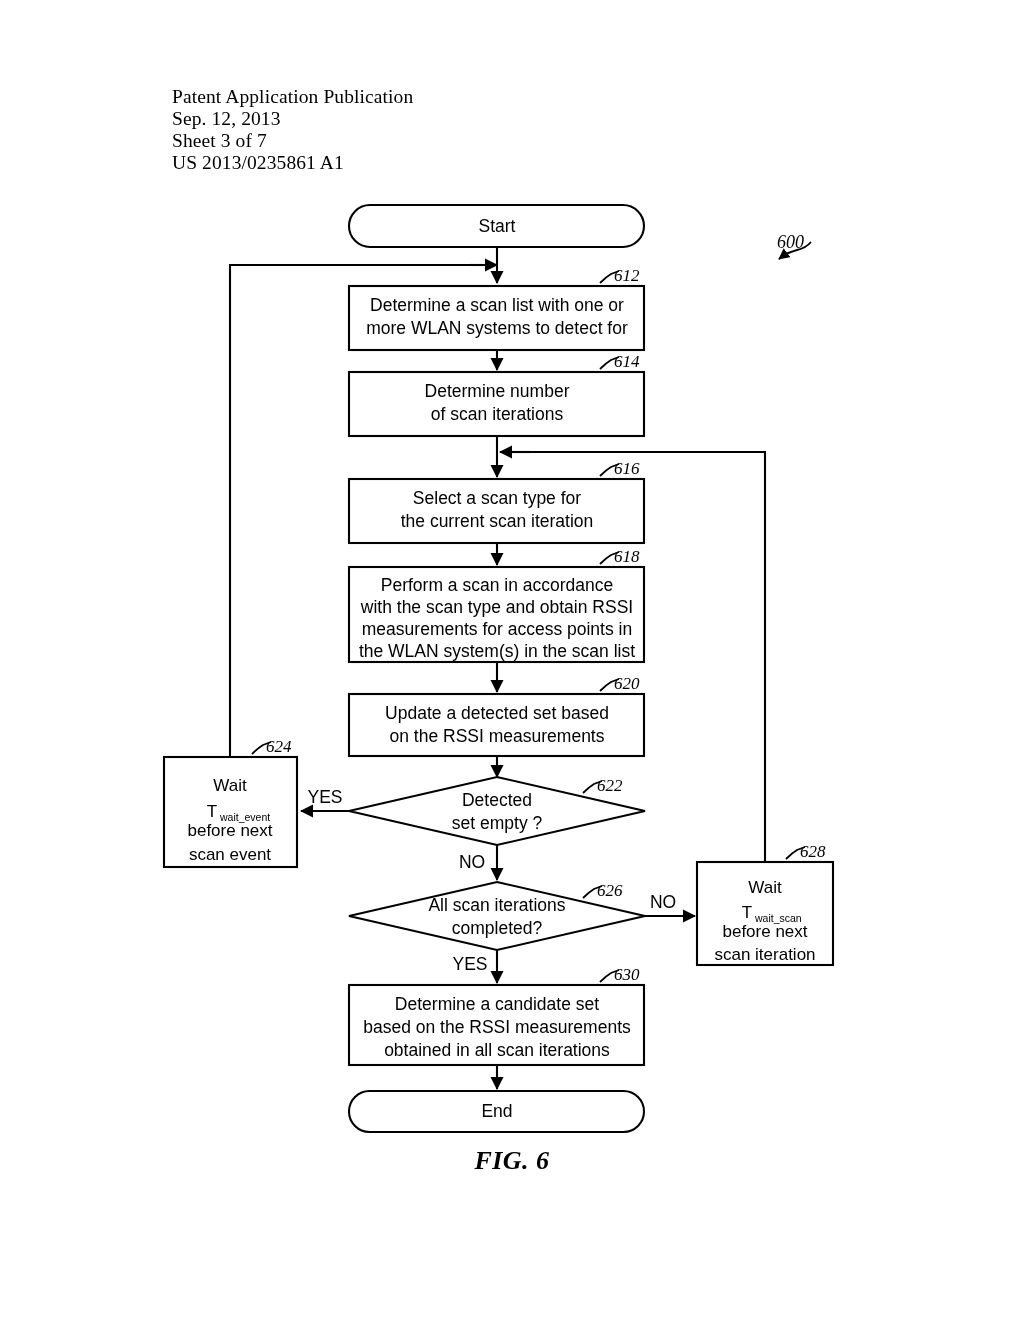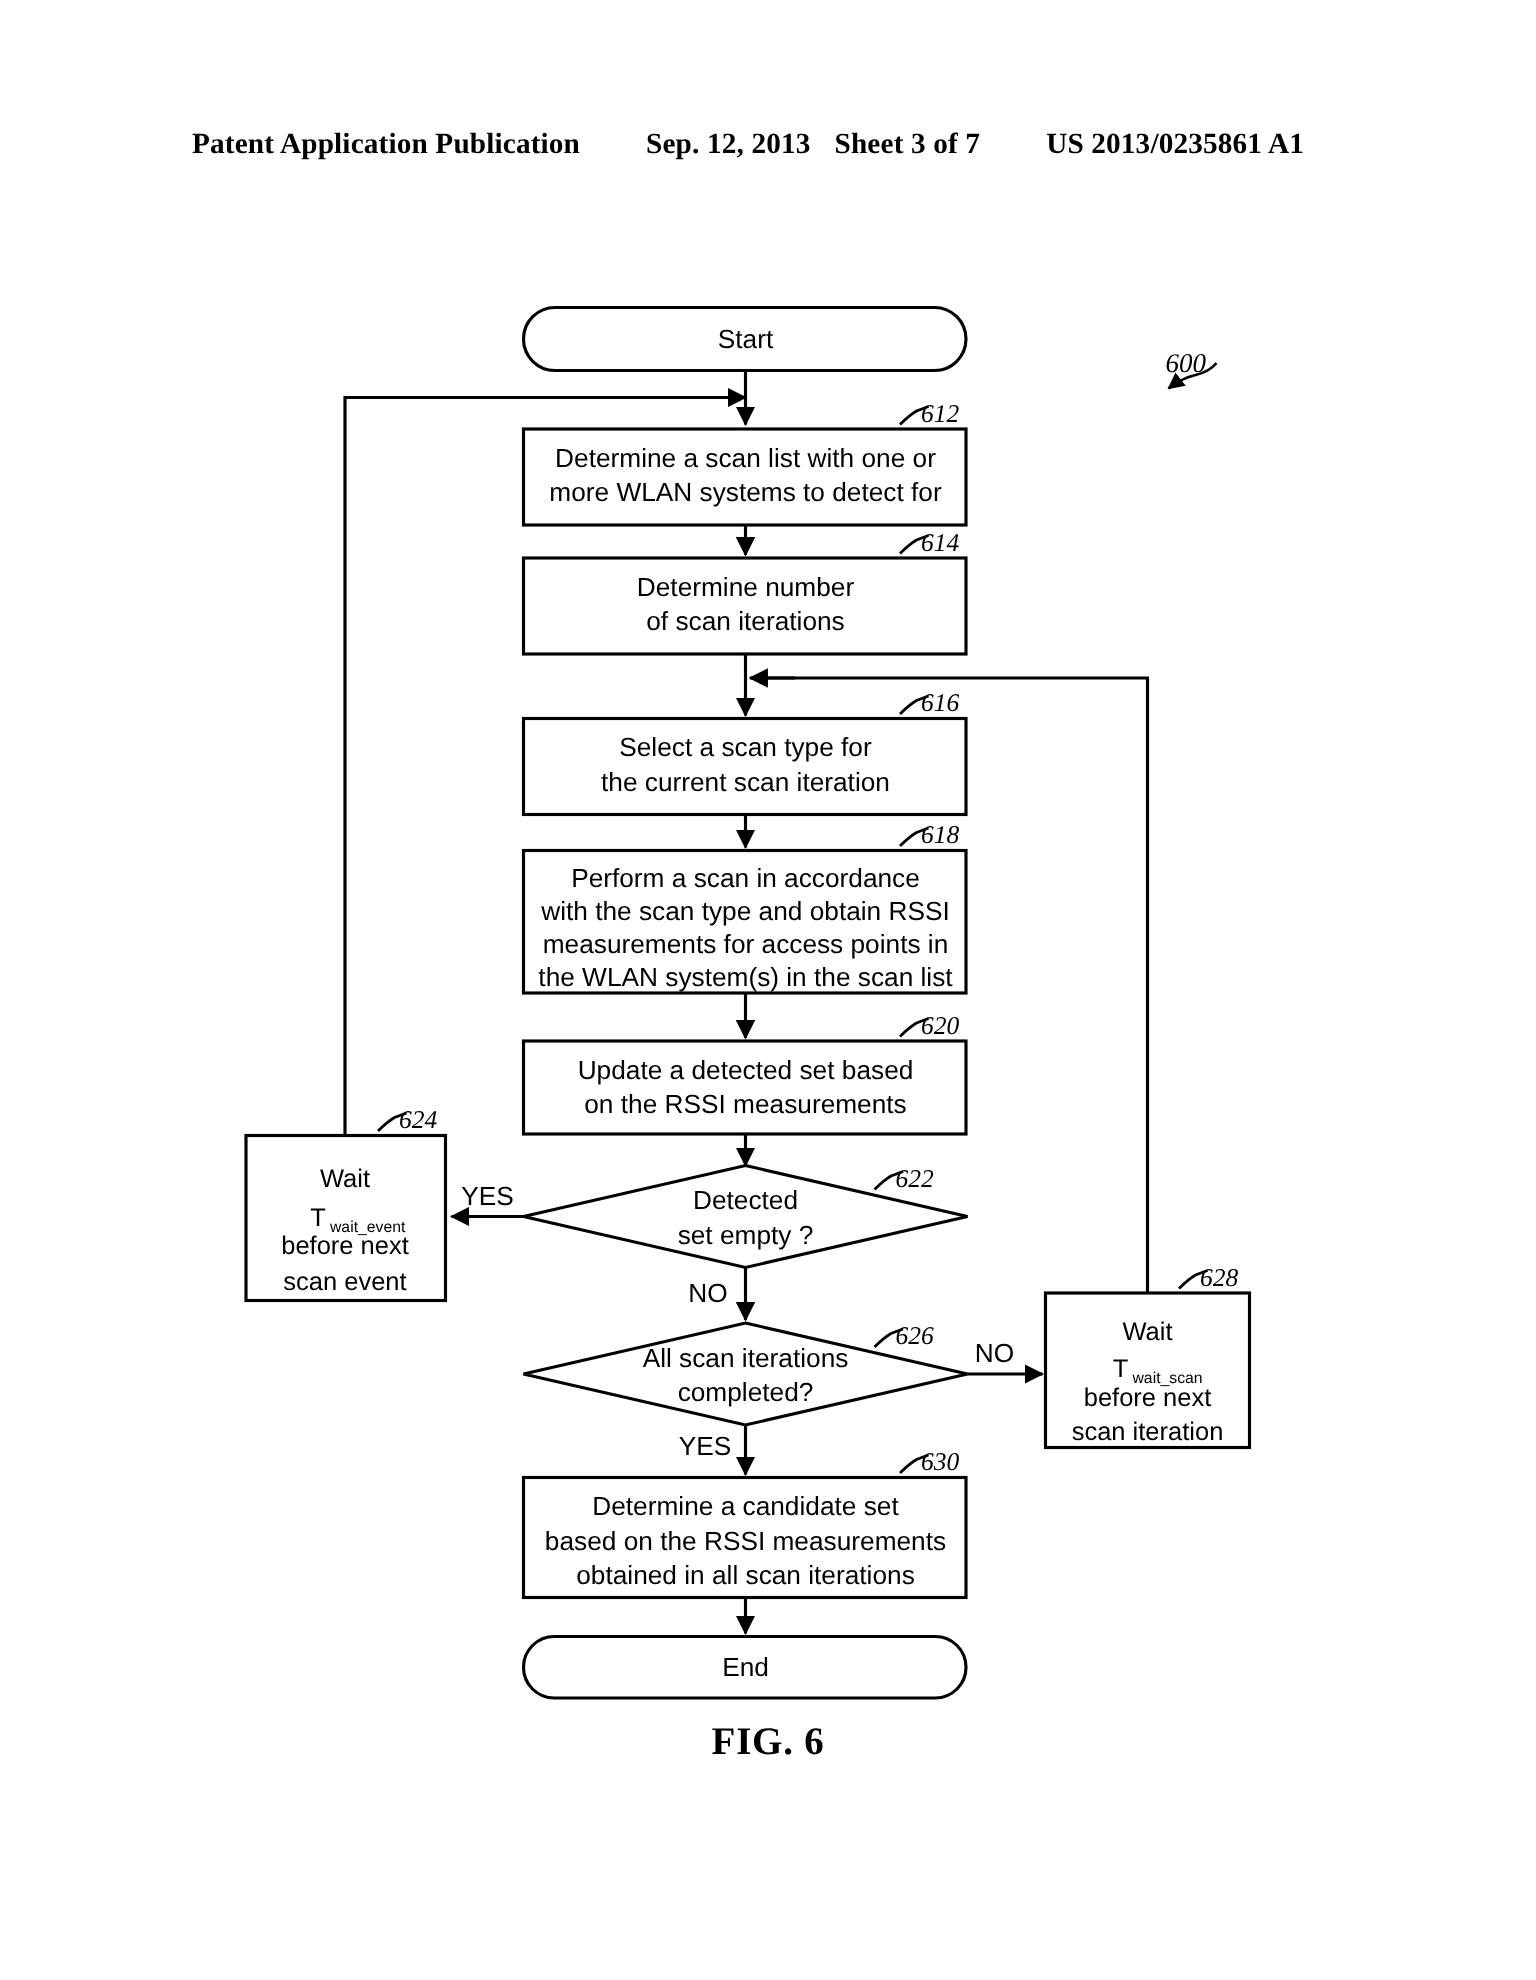--- a/index.html
+++ b/index.html
@@ -24,26 +24,27 @@
   }
 
   
   .pub-header {
     position: absolute;
     top: 86px;
     left: 128px;
     width: 768px;
     height: 24px;
     font-family: "Liberation Serif", serif;
-    font-weight: bold;
+    font-weight: normal;
     font-size: 19.5px;
     letter-spacing: 0.1px;
     white-space: nowrap;
     display: flex;
     align-items: baseline;
+    flex-direction: column;
   }
   .pub-header .h-left   { }
   .pub-header .h-mid    { margin-left: 44px; }
   .pub-header .h-mid2   { margin-left: 16px; }
   .pub-header .h-right  { margin-left: 44px; }
 
   
   #flow {
     position: absolute;
     left: 0;
@@ -99,20 +100,21 @@
   }
 
   .fig-caption {
     position: absolute;
     top: 1146px;
     left: 0;
     width: 1024px;
     text-align: center;
     font-family: "Liberation Serif", serif;
     font-weight: bold;
+    font-style: italic;
     font-size: 26px;
     letter-spacing: 0.5px;
   }
 </style>
 </head>
 <body>
 
 <div id="page">
 
   <div class="pub-header">

